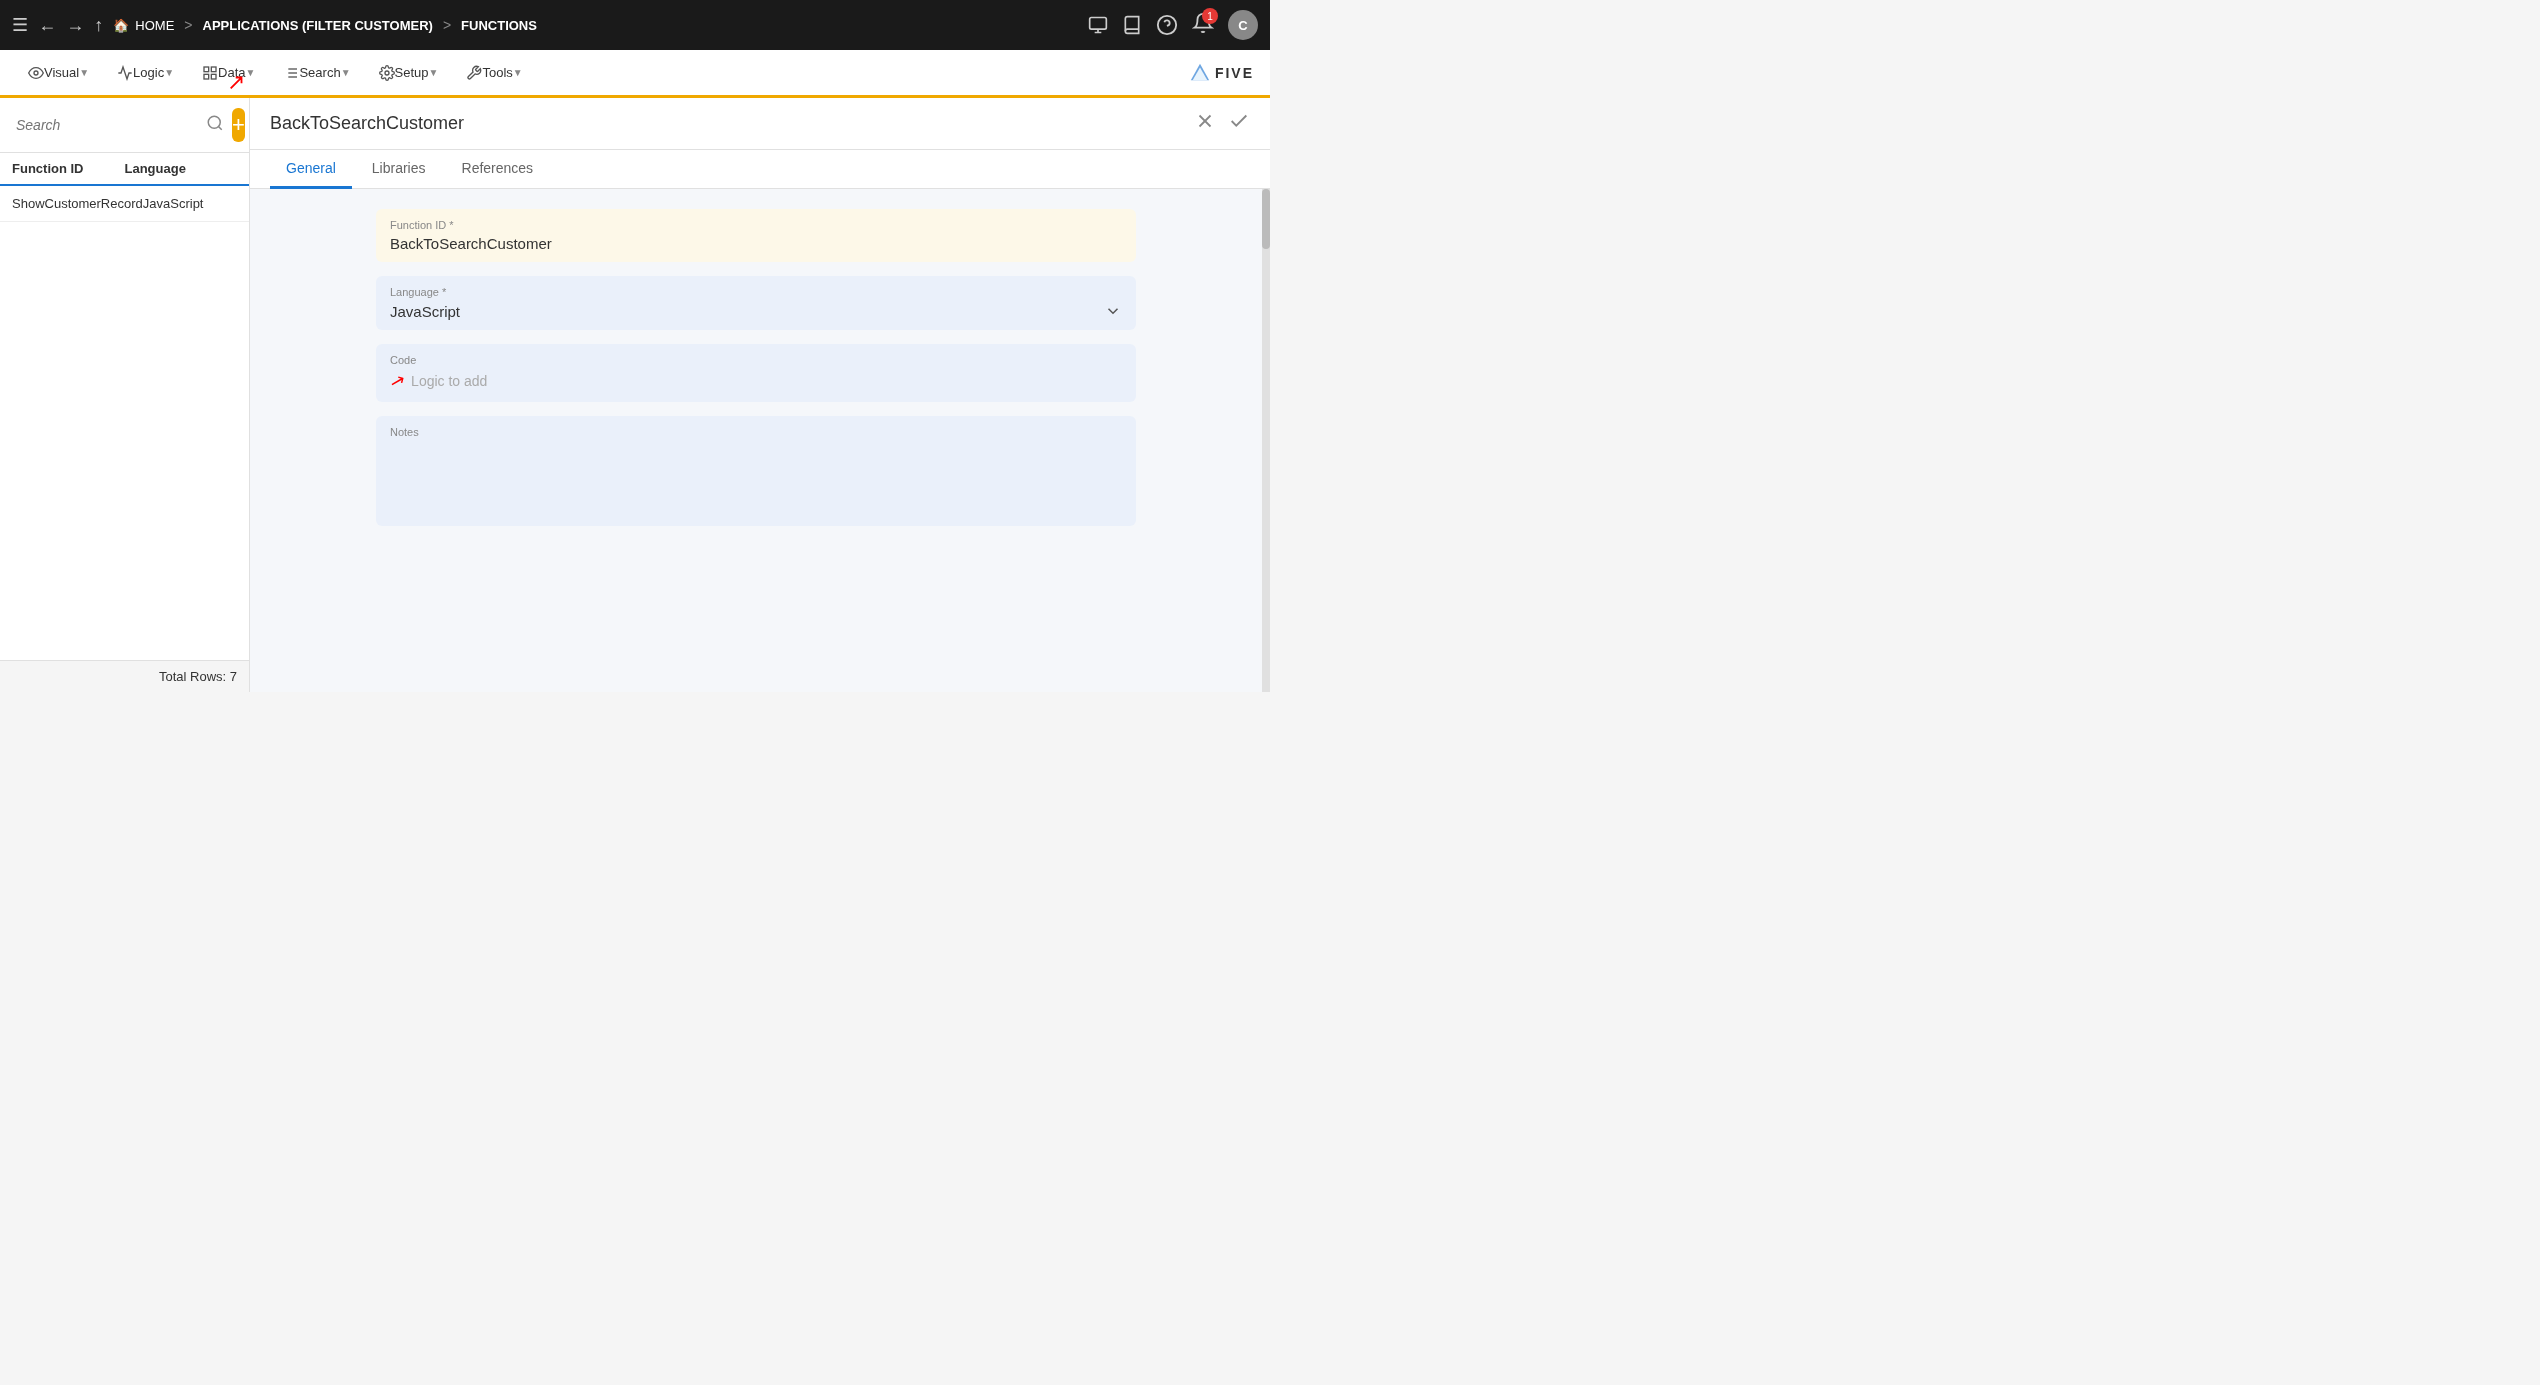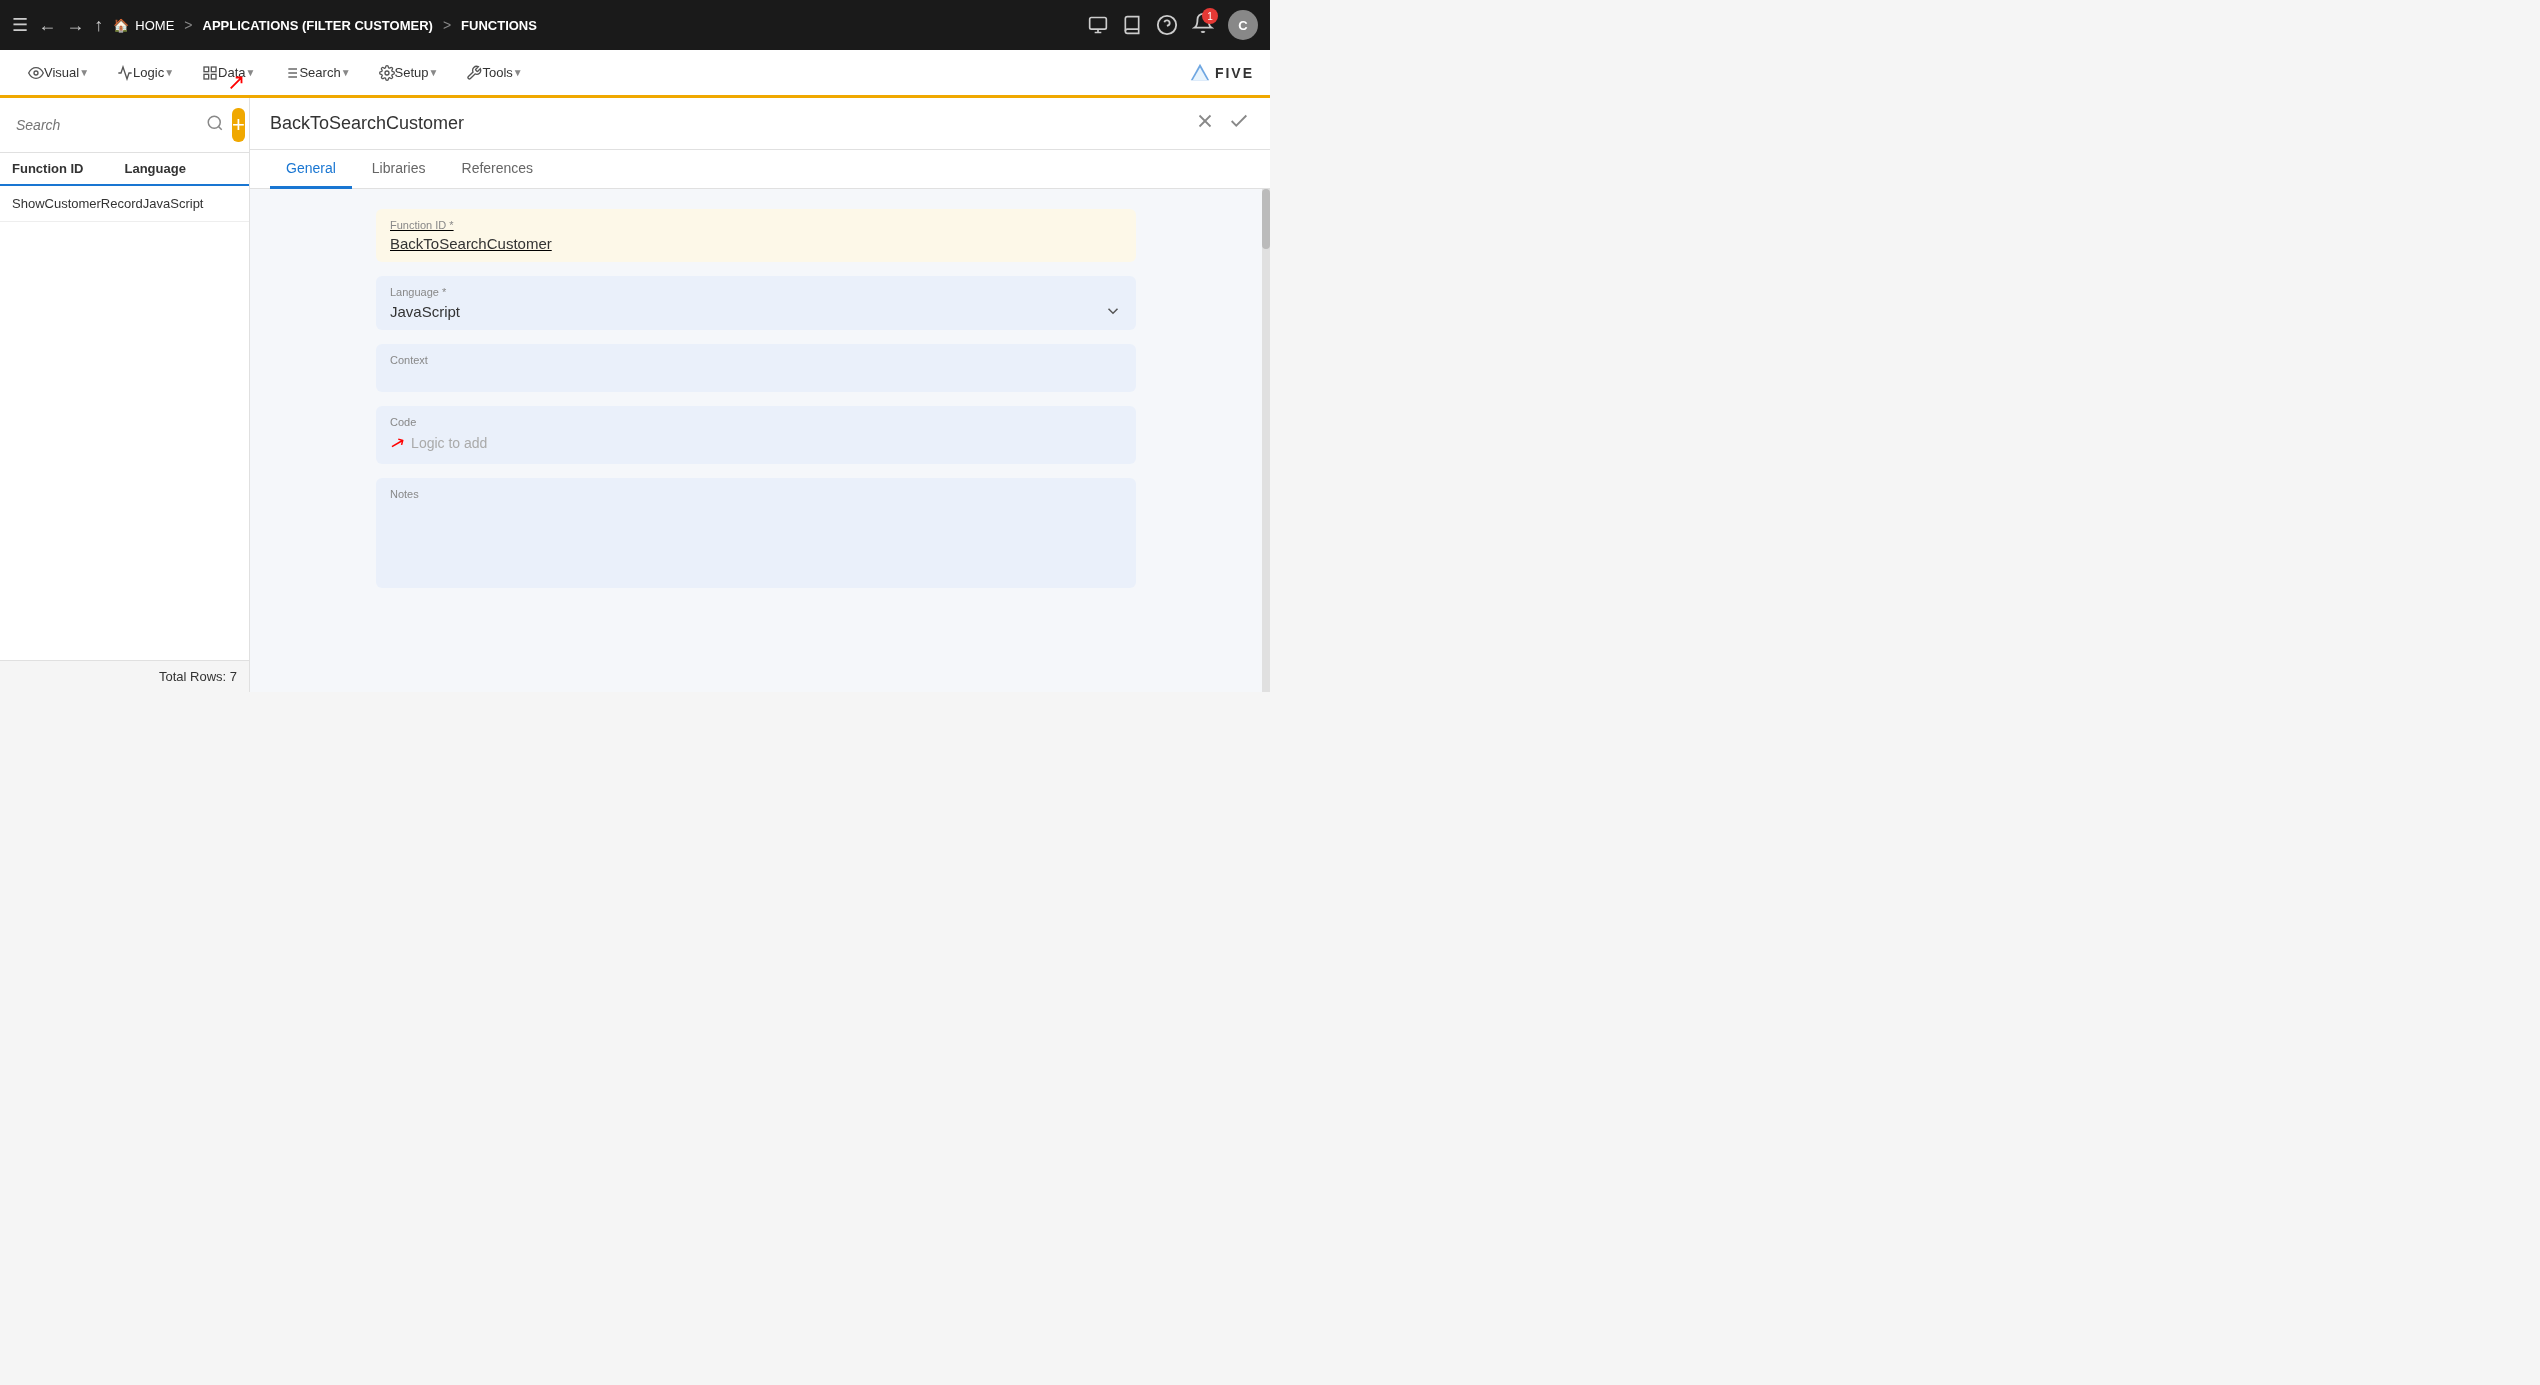--- a/index.html
+++ b/index.html
@@ -162,21 +162,21 @@
       color: #1976d2;
       border-bottom: 3px solid #1976d2;
       font-weight: 500;
     }
     .form-field {
       background: #eaf0fa;
       border-radius: 6px;
       padding: 10px 14px;
       position: relative;
     }
-    .form-field.highlighted { background: #fdf8e8; text-decoration: underline; }
+    .form-field.highlighted { background: #fdf8e8; }
     .field-label {
       font-size: 11px;
       color: #888;
       margin-bottom: 4px;
     }
     .field-value {
       font-size: 15px;
       color: #333;
     }
     .field-select {
@@ -406,23 +406,20 @@
           <div class="form-field">
             <div class="field-label">Language *</div>
             <div class="field-select">
               <span class="field-value">JavaScript</span>
               <svg width="18" height="18" viewBox="0 0 24 24" fill="none" stroke="#555" stroke-width="2">
                   <polyline points="6 9 12 15 18 9"></polyline>
                 </svg>
             </div>
           </div>
 
-          <div class="form-field" style="min-height:48px;">
-            <div class="field-label">Context</div>
-          </div>
 
           <div class="form-field code-field" style="display:flex;align-items:center;">
             <div style="flex:1">
               <div class="field-label">Code</div>
               <div style="display:flex;align-items:center;gap:6px">
                 <span style="color:red;font-size:18px;display:inline-block;transform:rotate(15deg)">↗</span>
                 <span class="field-placeholder">Logic to add</span>
               </div>
             </div>
           </div>

